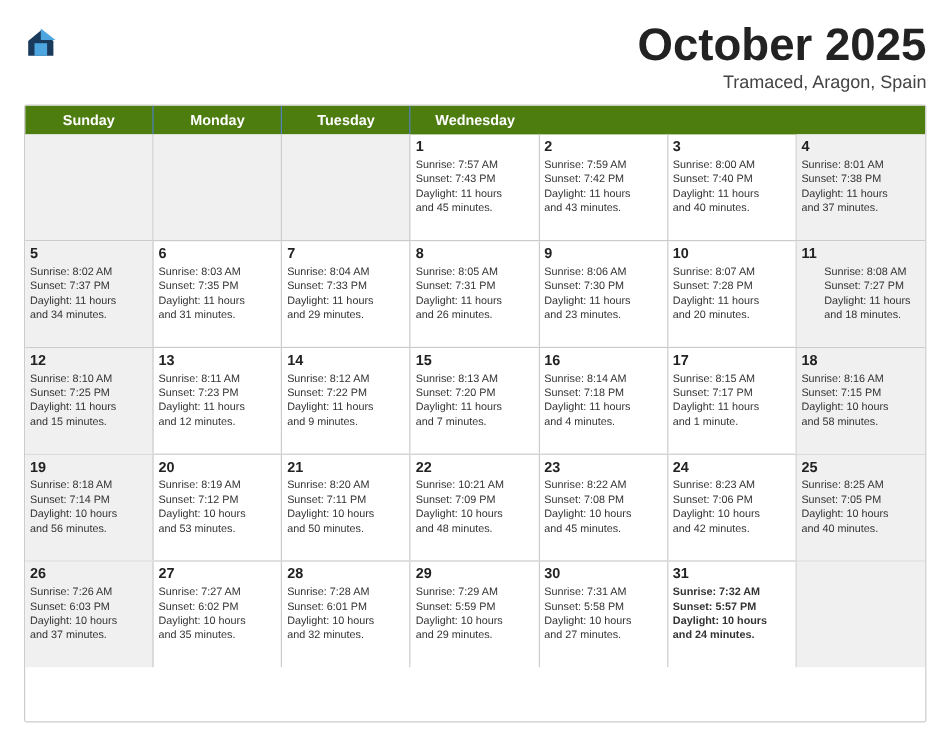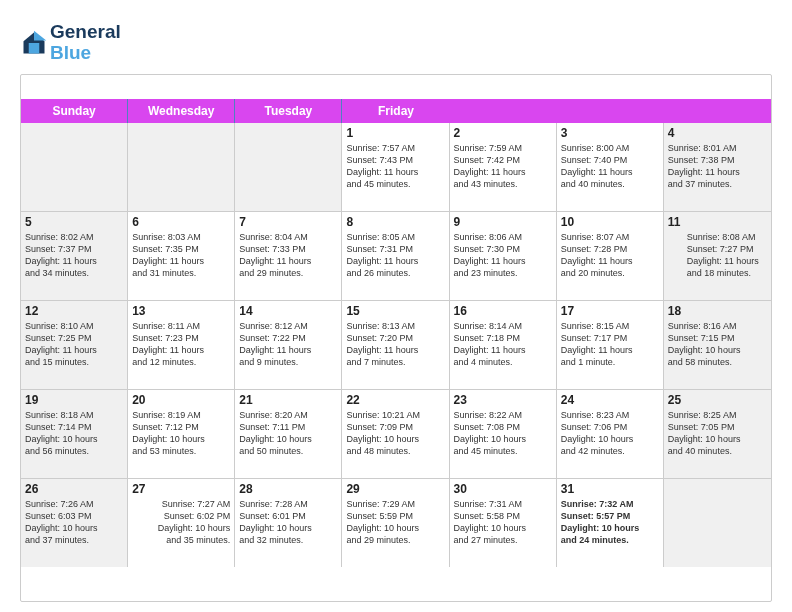--- a/index.html
+++ b/index.html
@@ -49,22 +49,21 @@
     }
     .calendar {
       flex: 1;
       border: 1px solid #ccc;
       border-radius: 2px;
       overflow: hidden;
     }
     .cal-header {
       display: grid;
       grid-template-columns: repeat(7, 1fr);
-      background: #d946ef;
-      margin-top: 24px;
+      background: #4d7c0f;
     }
     .cal-header-cell {
       color: #fff;
       font-size: 12px;
       font-weight: bold;
       text-align: center;
       padding: 5px 2px;
       border-right: 1px solid #5080c0;
     }
     .cal-header-cell:last-child { border-right: none; }
@@ -105,33 +104,33 @@
 <body>
 
 <div class="page">
   <div class="header">
     <div class="logo">
       <svg class="logo-icon" viewBox="0 0 32 32" width="36" height="36">
         <polygon points="16,4 28,14 28,28 4,28 4,14" fill="#1a3a5c"></polygon>
         <polygon points="16,2 30,13 16,13" fill="#4da6e0"></polygon>
         <rect x="10" y="16" width="12" height="12" fill="#4da6e0"></rect>
       </svg>
-      <div style="display:flex;flex-direction:column;line-height:1.1;">
-        <span style="font-size:19px;font-weight:bold;color:#1a3a5c;">General</span>
-        <span style="font-size:19px;font-weight:bold;color:#4da6e0;">Blue</span>
-      </div>
+    </div>
+    <div class="title-block">
+      <div class="month-title">October 2025</div>
+      <div class="subtitle">Tramaced, Aragon, Spain</div>
     </div>
   </div>
 
   <div class="calendar">
     <div class="cal-header">
     <div class="cal-header-cell">Sunday</div>
+        <div class="cal-header-cell">Monday</div>
+        <div class="cal-header-cell">Tuesday</div>
         <div class="cal-header-cell">Wednesday</div>
-        <div class="cal-header-cell">Tuesday</div>
-        <div class="cal-header-cell">Friday</div>
       </div>
     <div class="cal-body">
     <div class="cal-row">
           <div class="cal-cell shaded empty"></div>
           <div class="cal-cell shaded empty"></div>
           <div class="cal-cell shaded empty"></div>
           <div class="cal-cell">
             <div class="day-num">1</div>
             <div class="cell-text" style="white-space: pre-line;">Sunrise: 7:57 AM
 Sunset: 7:43 PM
@@ -316,21 +315,21 @@
         <div class="cal-row">
           <div class="cal-cell shaded">
             <div class="day-num">26</div>
             <div class="cell-text" style="white-space: pre-line;">Sunrise: 7:26 AM
 Sunset: 6:03 PM
 Daylight: 10 hours
 and 37 minutes.</div>
           </div>
           <div class="cal-cell">
             <div class="day-num">27</div>
-            <div class="cell-text" style="white-space: pre-line; text-align: right;">Sunrise: 7:27 AM
+            <div class="cell-text" style="white-space: pre-line;">Sunrise: 7:27 AM
 Sunset: 6:02 PM
 Daylight: 10 hours
 and 35 minutes.</div>
           </div>
           <div class="cal-cell">
             <div class="day-num">28</div>
             <div class="cell-text" style="white-space: pre-line;">Sunrise: 7:28 AM
 Sunset: 6:01 PM
 Daylight: 10 hours
 and 32 minutes.</div>

